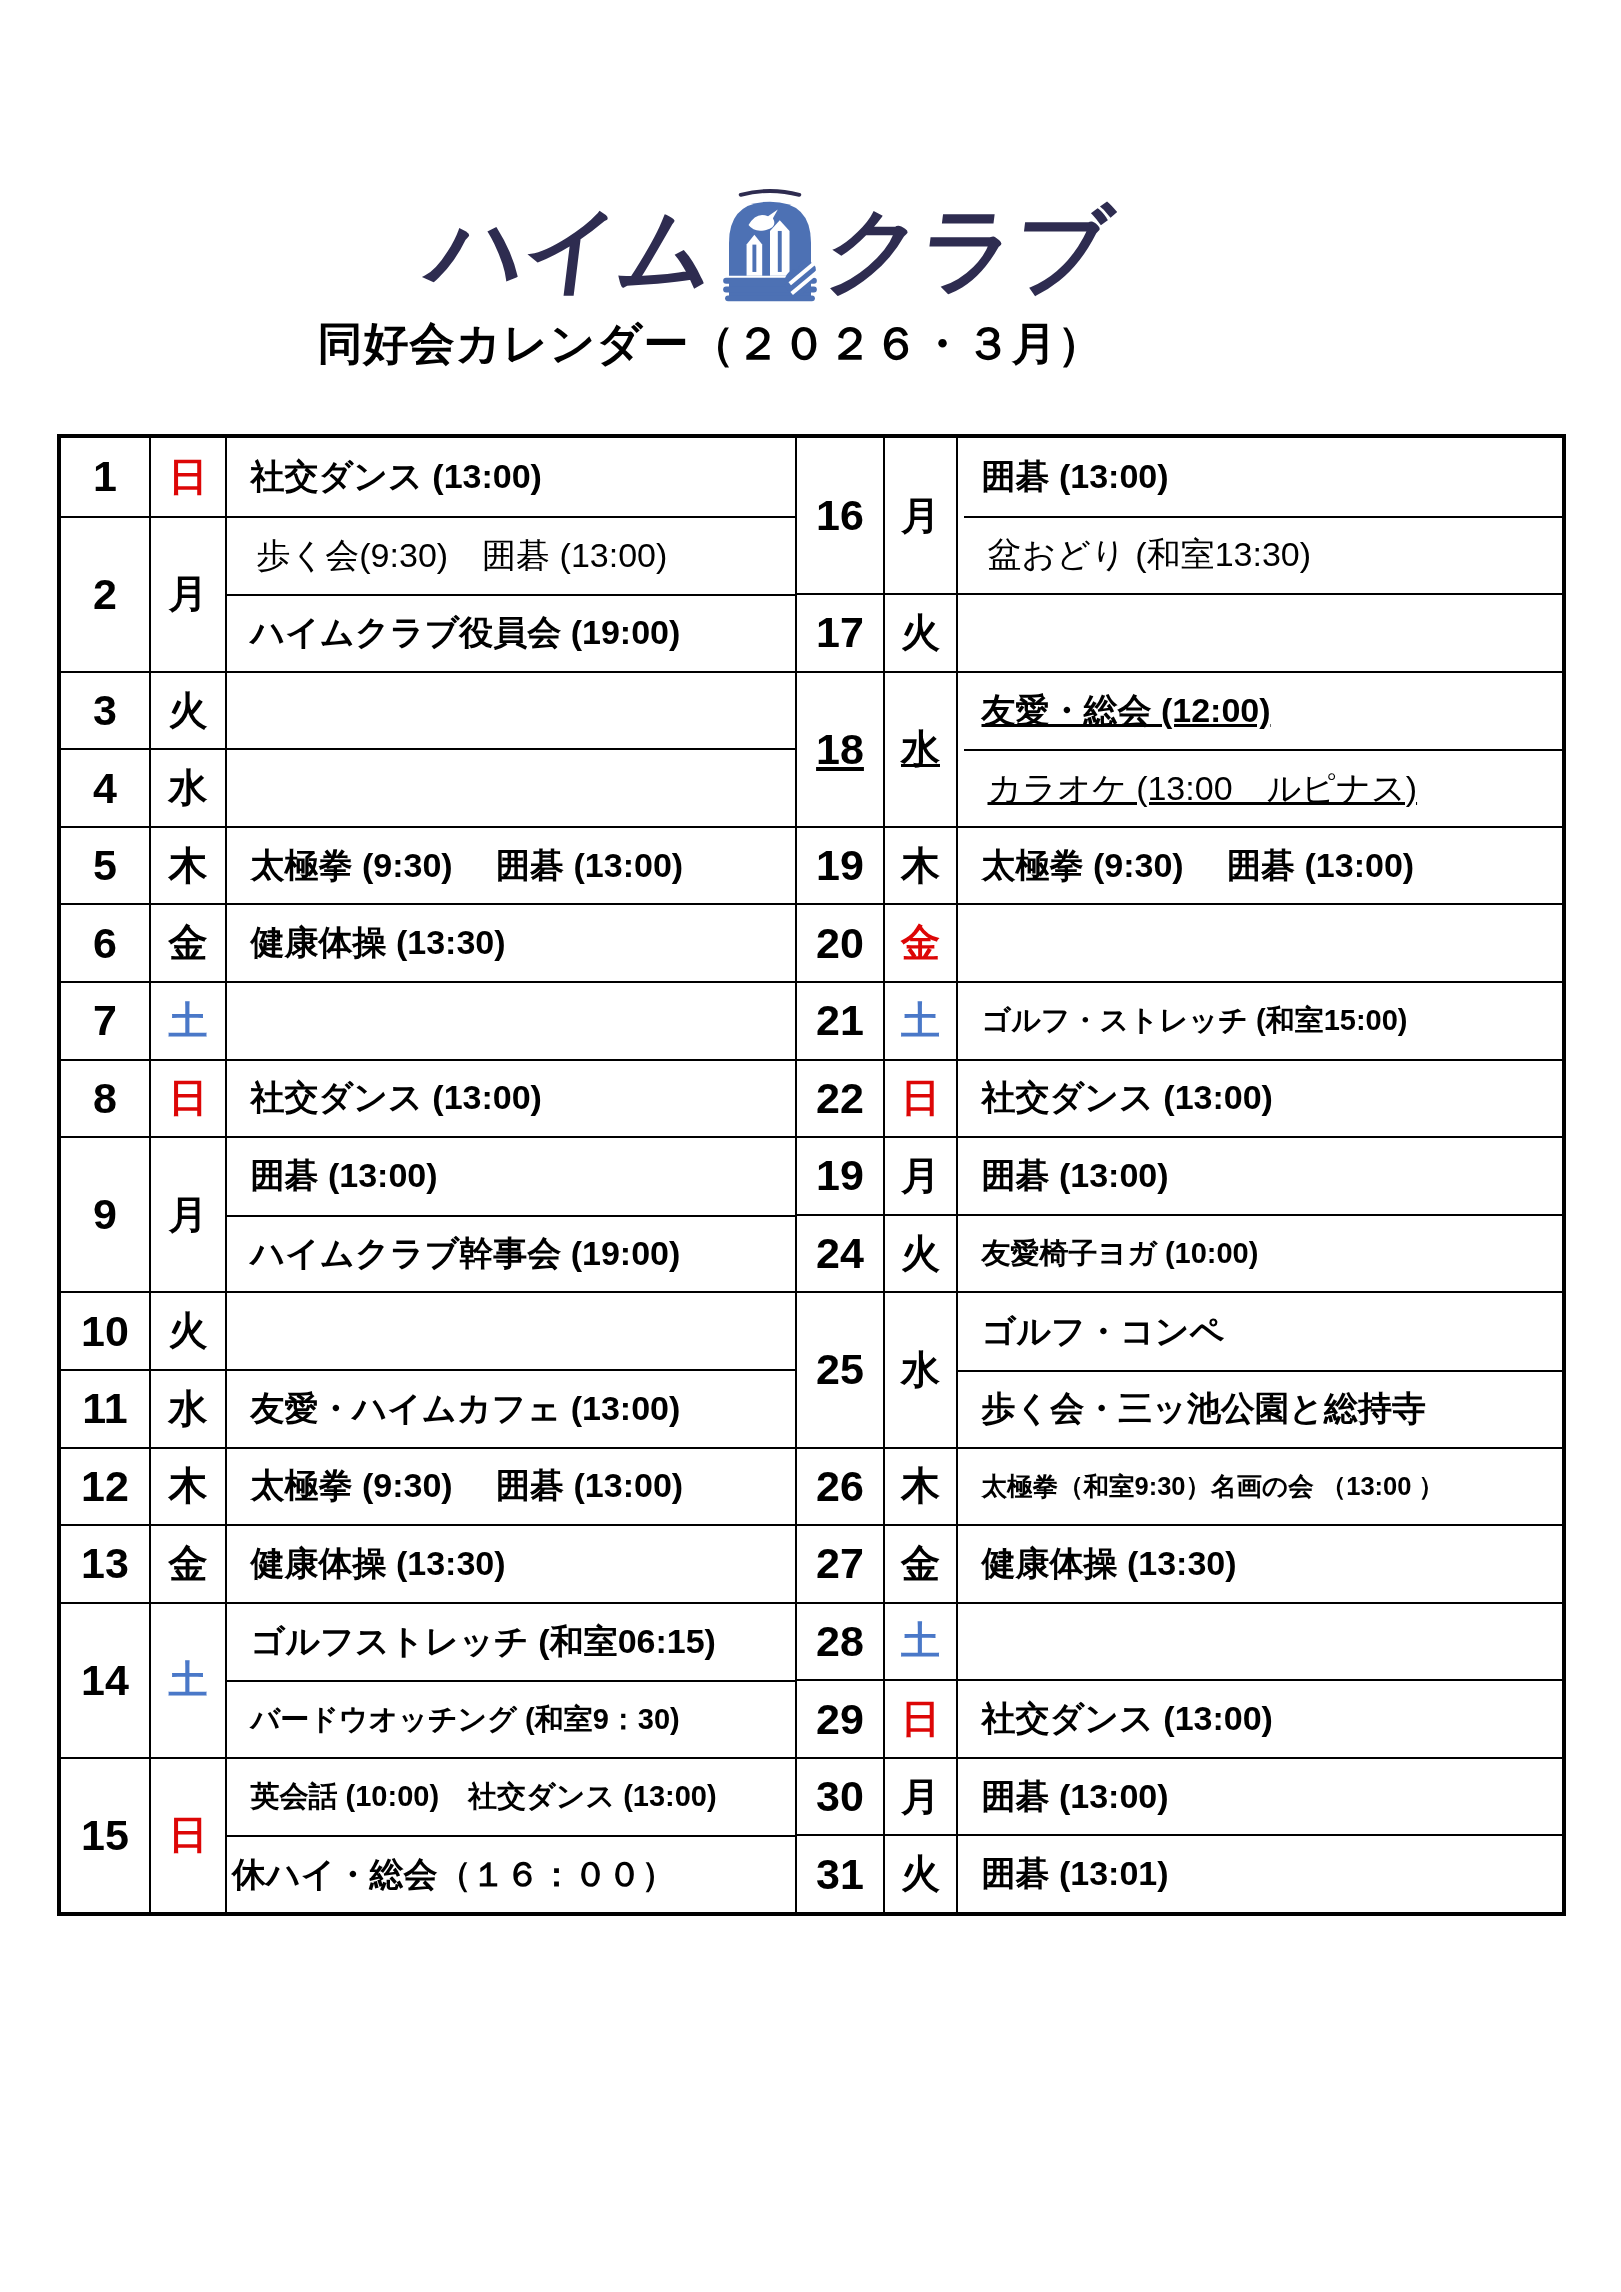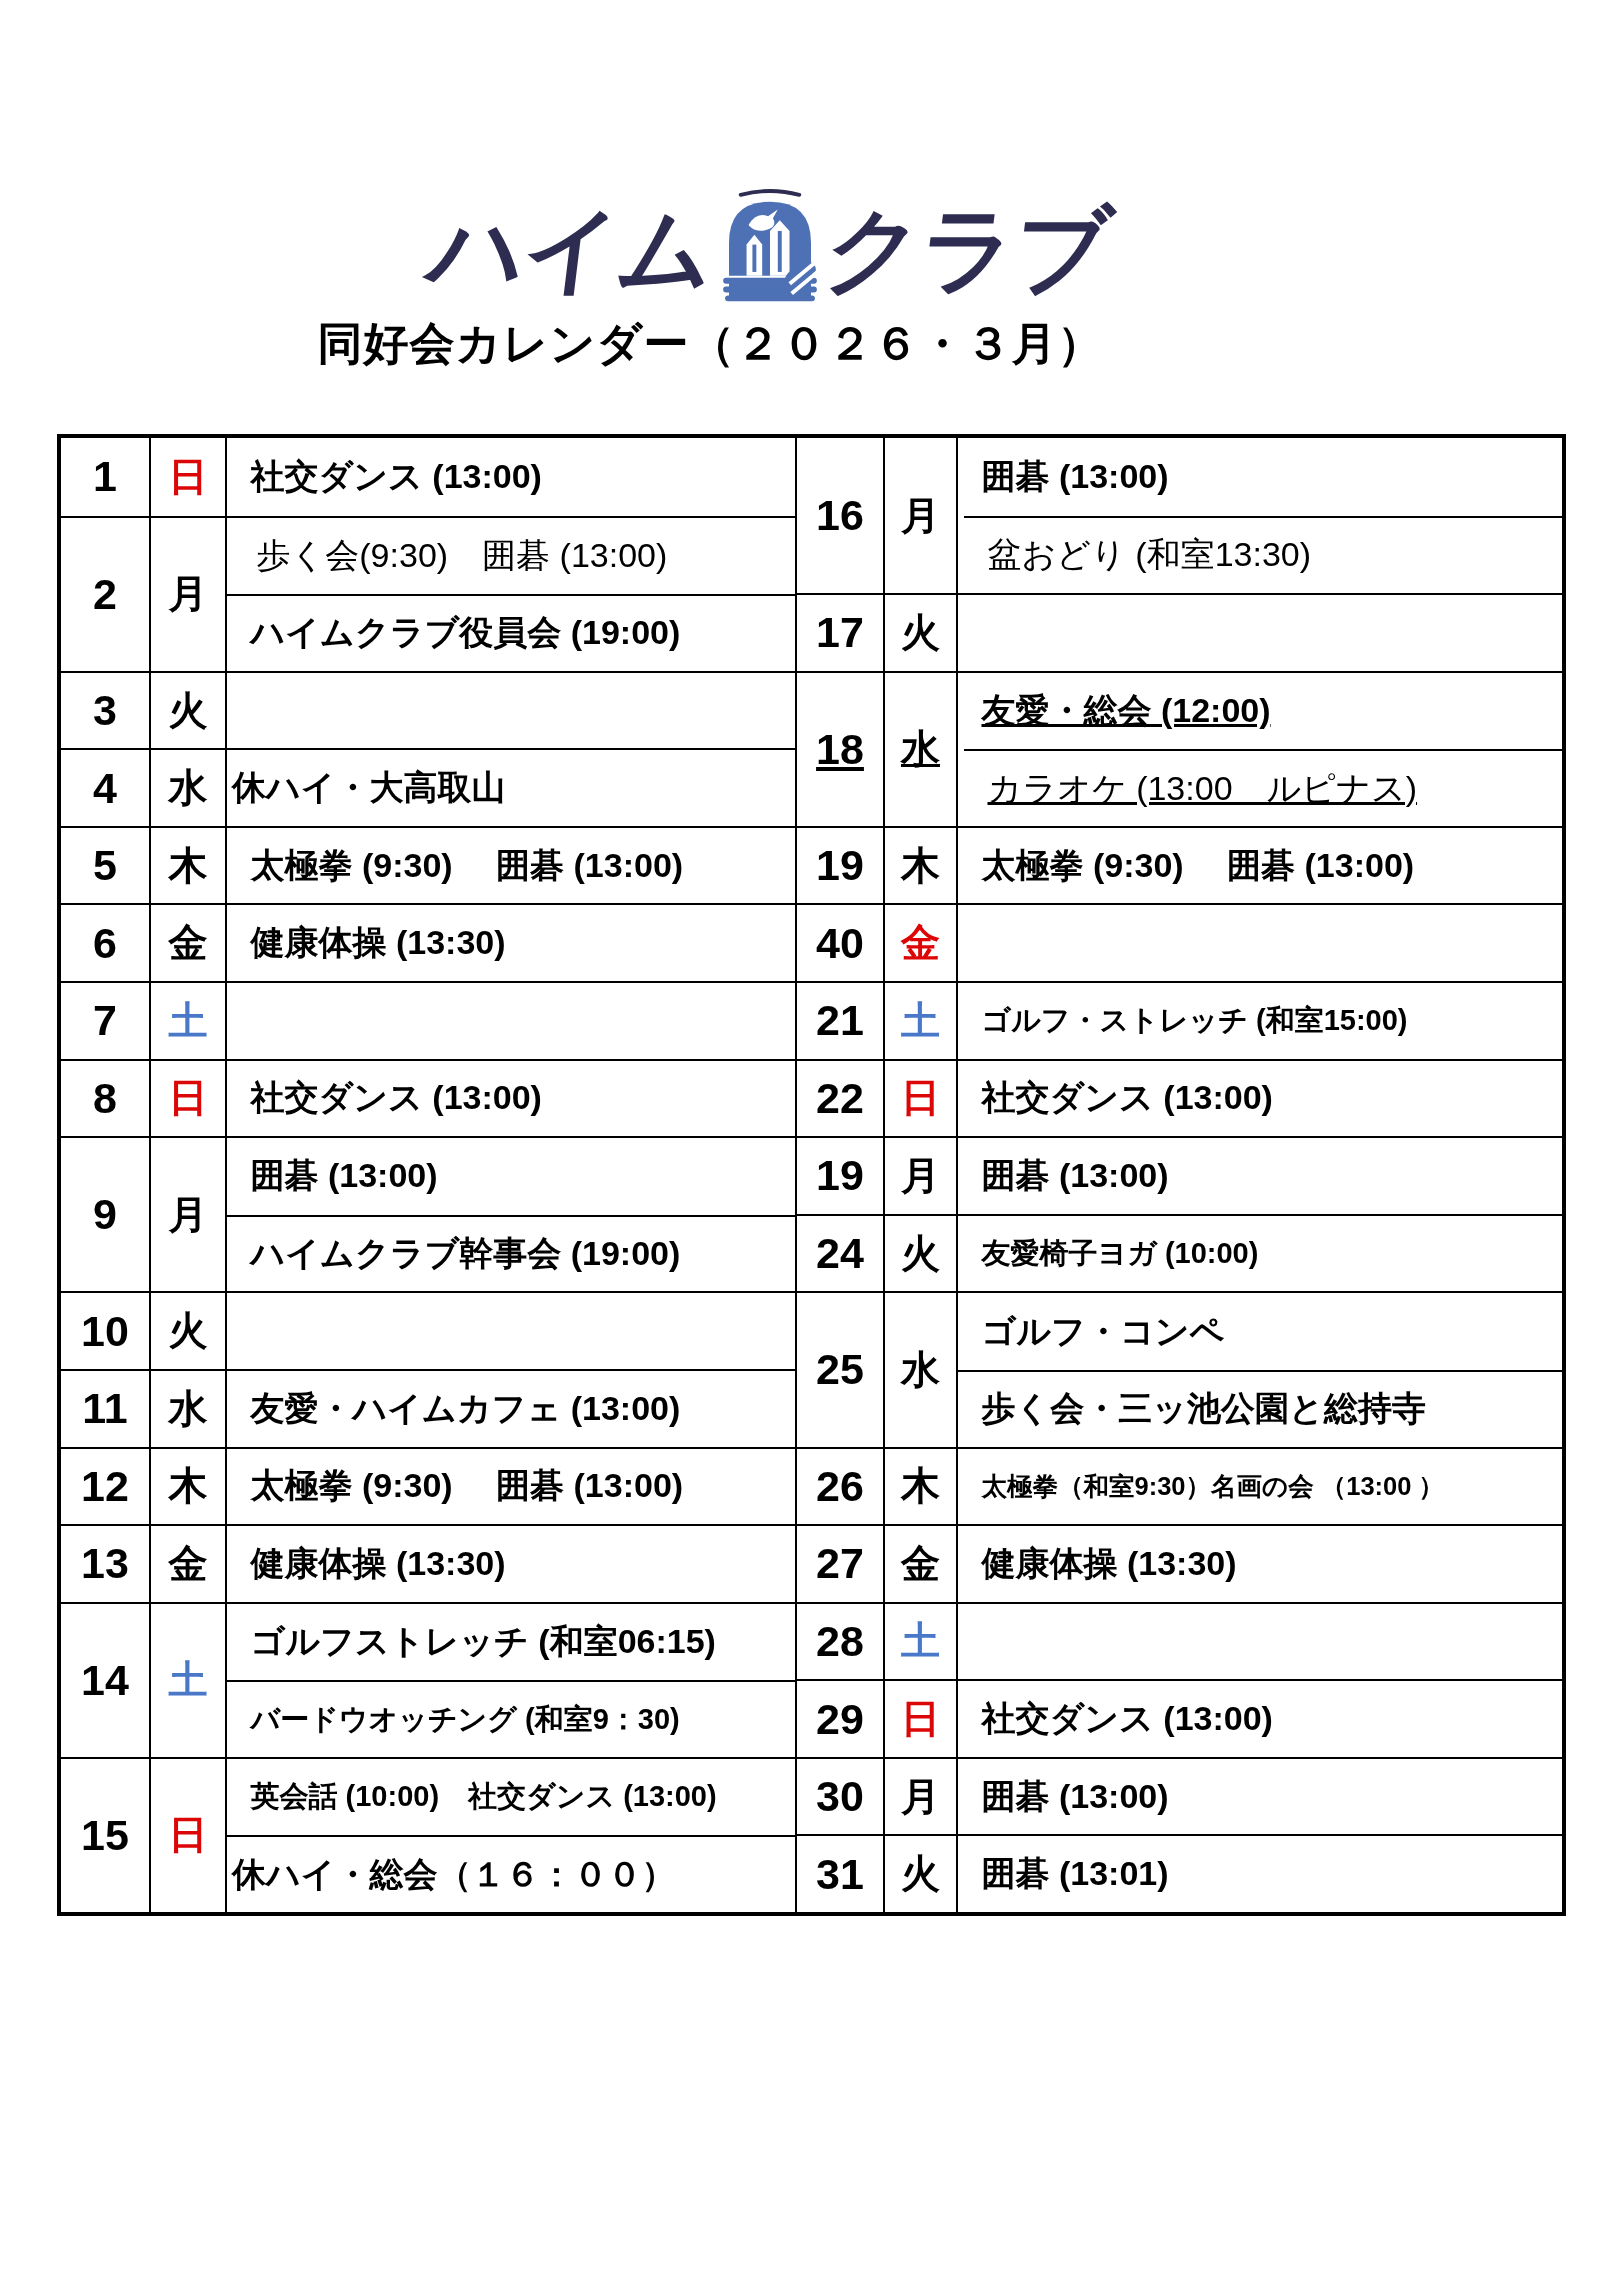--- a/index.html
+++ b/index.html
@@ -88,23 +88,20 @@
         <div class="day-row" style="grid-row: span 1;">
           <div class="cell num-cell">3</div>
           <div class="cell wday-cell" style="color: rgb(0, 0, 0);">火</div>
           <div class="events" style="grid-template-rows: repeat(1, 1fr);">
             <div class="ev"></div>
           </div>
         </div>
         <div class="day-row" style="grid-row: span 1;">
           <div class="cell num-cell">4</div>
           <div class="cell wday-cell" style="color: rgb(0, 0, 0);">水</div>
-          <div class="events" style="grid-template-rows: repeat(1, 1fr);">
-            <div class="ev flush">休ハイ・大高取山</div>
-          </div>
         </div>
         <div class="day-row" style="grid-row: span 1;">
           <div class="cell num-cell">5</div>
           <div class="cell wday-cell" style="color: rgb(0, 0, 0);">木</div>
           <div class="events" style="grid-template-rows: repeat(1, 1fr);">
             <div class="ev">太極拳 (9:30)　 囲碁 (13:00)</div>
           </div>
         </div>
         <div class="day-row" style="grid-row: span 1;">
           <div class="cell num-cell">6</div>
@@ -205,21 +202,21 @@
           </div>
         </div>
         <div class="day-row" style="grid-row: span 1;">
           <div class="cell num-cell">19</div>
           <div class="cell wday-cell" style="color: rgb(0, 0, 0);">木</div>
           <div class="events" style="grid-template-rows: repeat(1, 1fr);">
             <div class="ev">太極拳 (9:30)　 囲碁 (13:00)</div>
           </div>
         </div>
         <div class="day-row" style="grid-row: span 1;">
-          <div class="cell num-cell">40</div>
+          <div class="cell num-cell">20</div>
           <div class="cell wday-cell" style="color: rgb(221, 6, 6);">金</div>
           <div class="events" style="grid-template-rows: repeat(1, 1fr);">
             <div class="ev"></div>
           </div>
         </div>
         <div class="day-row" style="grid-row: span 1;">
           <div class="cell num-cell">21</div>
           <div class="cell wday-cell" style="color: rgb(74, 120, 200);">土</div>
           <div class="events" style="grid-template-rows: repeat(1, 1fr);">
             <div class="ev s-small">ゴルフ・ストレッチ (和室15:00)</div>

